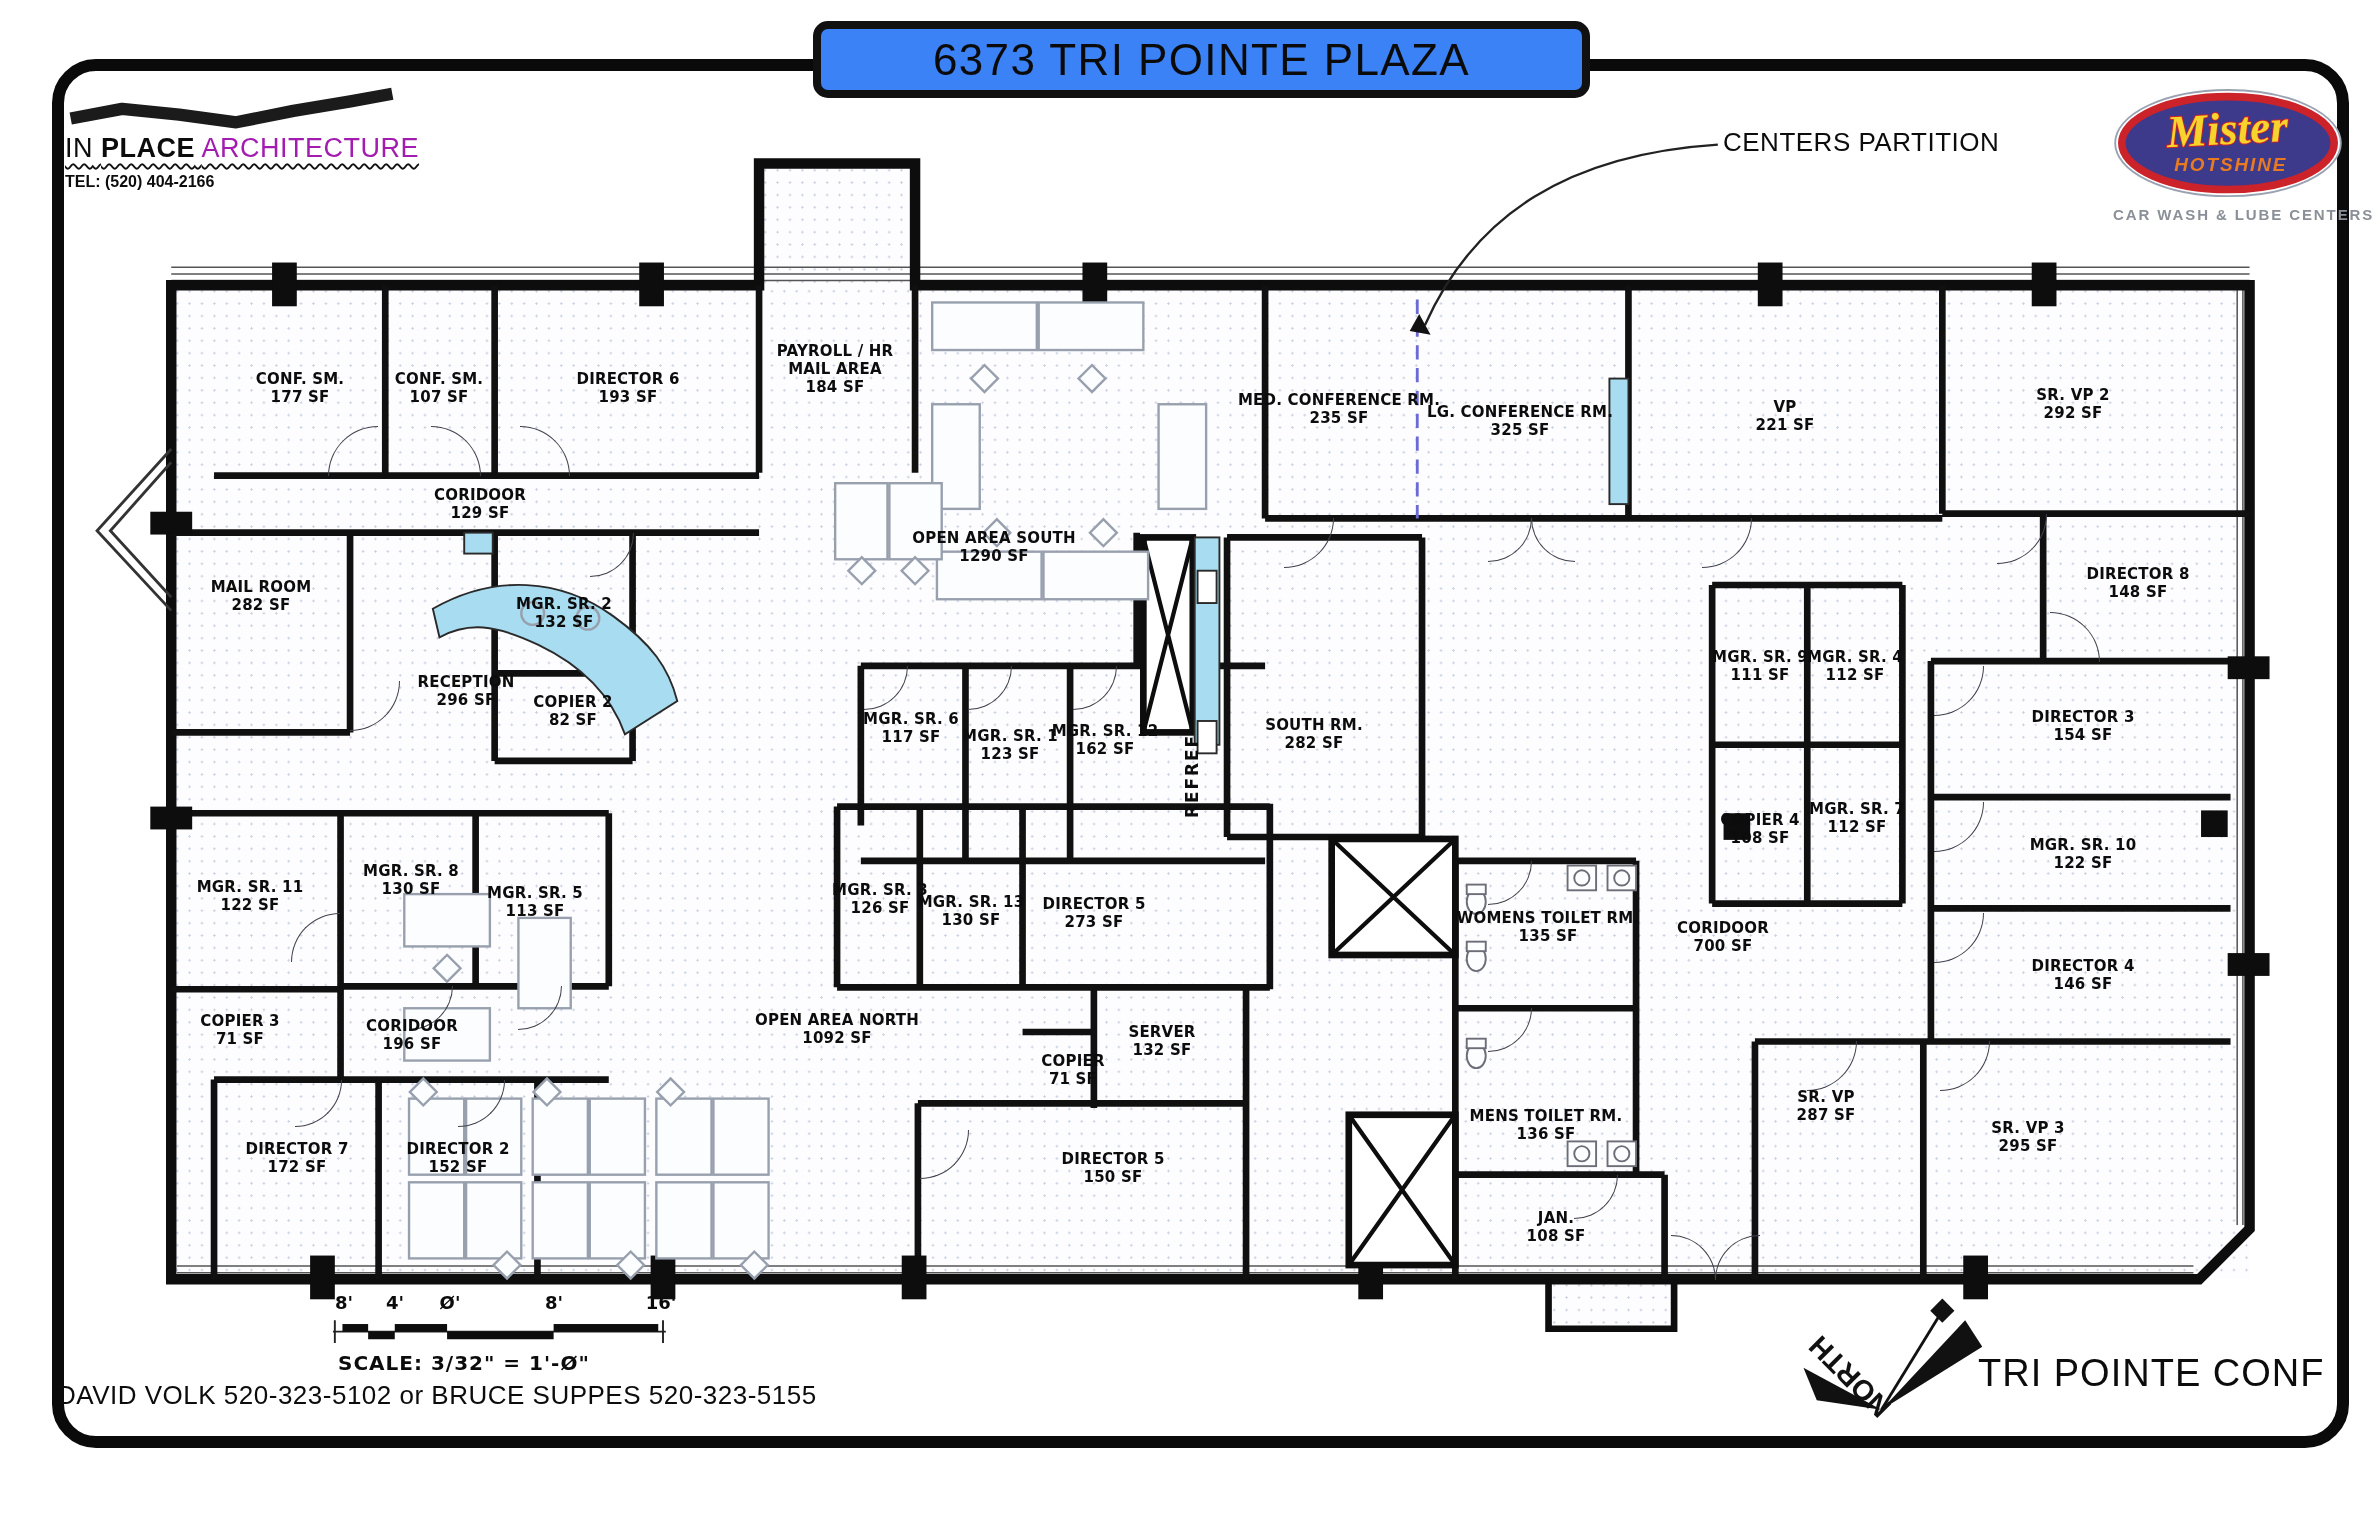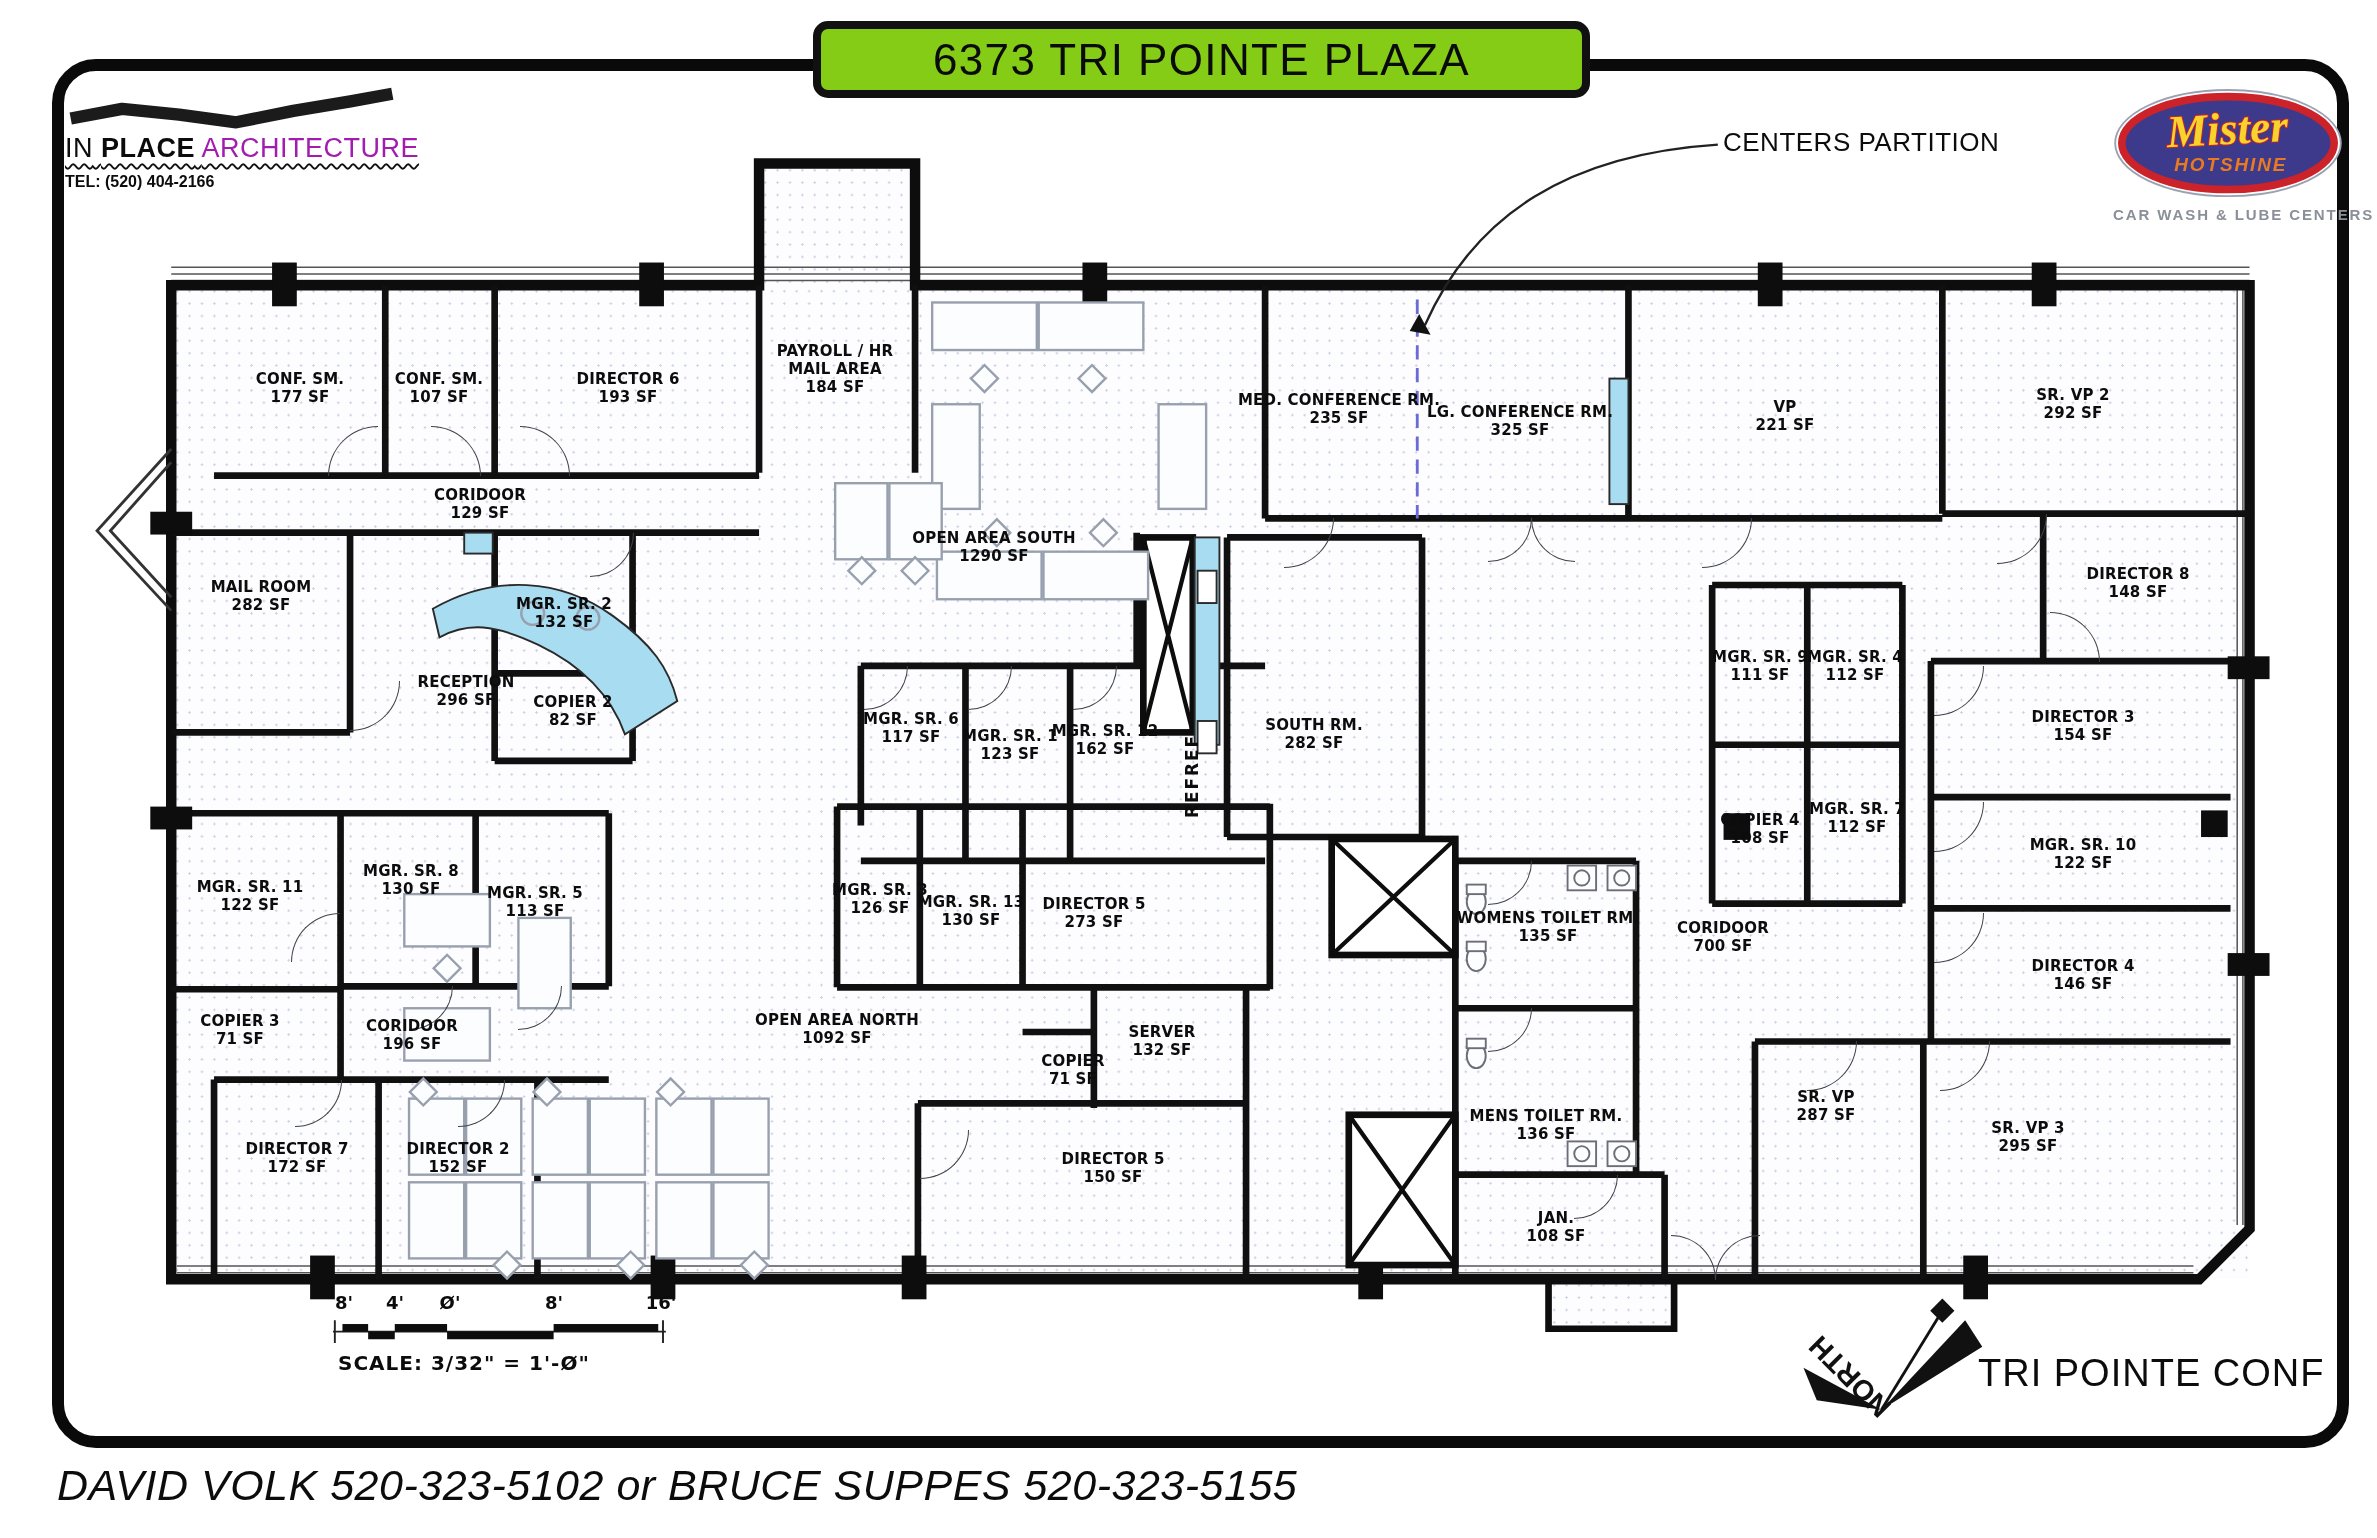--- a/index.html
+++ b/index.html
@@ -38,21 +38,21 @@
   .door{position:absolute;border:0 solid #40404c;z-index:4;}
   .door.tl{border-top-width:1.9px;border-left-width:1.9px;border-top-left-radius:100% 100%;}
   .door.tr{border-top-width:1.9px;border-right-width:1.9px;border-top-right-radius:100% 100%;}
   .door.bl{border-bottom-width:1.9px;border-left-width:1.9px;border-bottom-left-radius:100% 100%;}
   .door.br{border-bottom-width:1.9px;border-right-width:1.9px;border-bottom-right-radius:100% 100%;}
   
   #op-label{position:absolute;left:1723px;top:127px;font-size:26px;letter-spacing:0.5px;}
   #ref-label{position:absolute;left:1182px;top:734px;z-index:6;font-family:"DejaVu Sans",sans-serif;
              font-size:17px;font-weight:700;writing-mode:vertical-rl;transform:rotate(180deg);letter-spacing:1.9px;}
   #plaza{position:absolute;left:1978px;top:1352px;width:333px;text-align:left;font-size:38px;letter-spacing:1px;white-space:nowrap;}
-  #contact{position:absolute;left:57px;top:1461px;font-size:43px;letter-spacing:0.5px;white-space:nowrap;font-style:italic;}
+  #contact{position:absolute;left:57px;top:1380px;font-size:26px;letter-spacing:0.5px;white-space:nowrap;}
   
   .tick{position:absolute;font-family:"DejaVu Sans",sans-serif;font-size:18px;font-weight:700;transform:translateX(-50%);}
   #scaletext{position:absolute;left:338px;top:1351px;font-family:"DejaVu Sans",sans-serif;
              font-size:20px;font-weight:700;letter-spacing:1px;}
 </style>
 </head>
 <body>
 
 <div id="page">
 
@@ -67,21 +67,21 @@
       <polyline points="6,34 60,24 120,30 180,38 240,26 300,16 344,8" fill="none" stroke="#1b1b1b" stroke-width="13" stroke-linejoin="round"></polyline>
     </svg>
     <div class="name">
       <span class="p1">IN</span>
       <span class="p2">PLACE</span>
       <span class="p3">ARCHITECTURE</span>
     </div>
     <div class="tel">TEL: (520) 404-2166</div>
   </div>
 
-  <div id="banner" style="background:#84cc16">
+  <div id="banner" style="background:#3b82f6">
     <span>6373 TRI POINTE PLAZA</span>
   </div>
 
   <div id="brand">
     <svg width="230" height="110" viewBox="0 0 242 116">
       <ellipse cx="121" cy="57" rx="119" ry="56" fill="#ffffff" stroke="#9aa2b2" stroke-width="2"></ellipse>
       <ellipse cx="121" cy="57" rx="112" ry="49" fill="#3D3A8C" stroke="#CC2229" stroke-width="8"></ellipse>
       <text x="121" y="58" text-anchor="middle" font-family="Liberation Serif, serif" font-style="italic" font-weight="bold" font-size="48" fill="#F6D32D" stroke="#CC2229" stroke-width="2" paint-order="stroke" transform="rotate(-3 121 57)">Mister</text>
       <text x="124" y="86" text-anchor="middle" font-family="Liberation Sans, sans-serif" font-style="italic" font-weight="bold" font-size="20" letter-spacing="2" fill="#E87A22">HOTSHINE</text>
     </svg>

